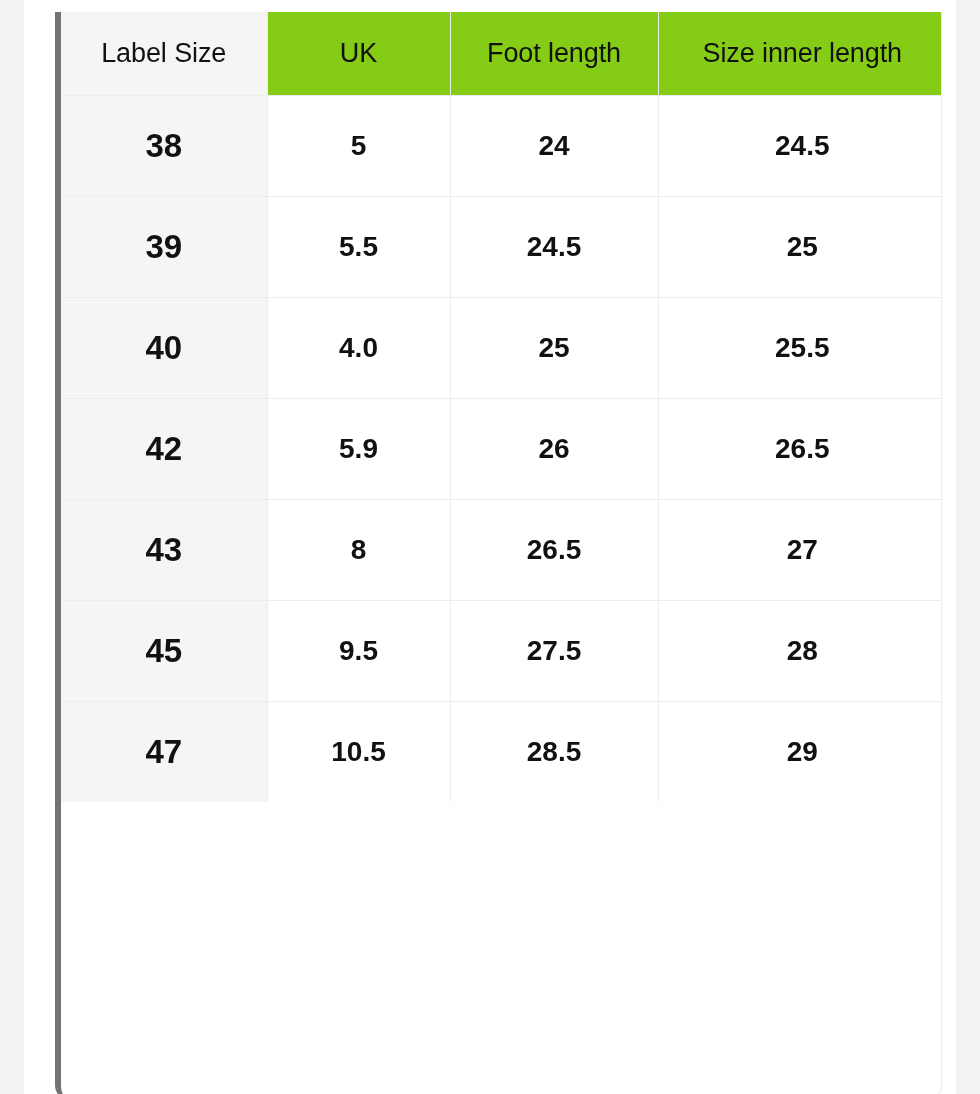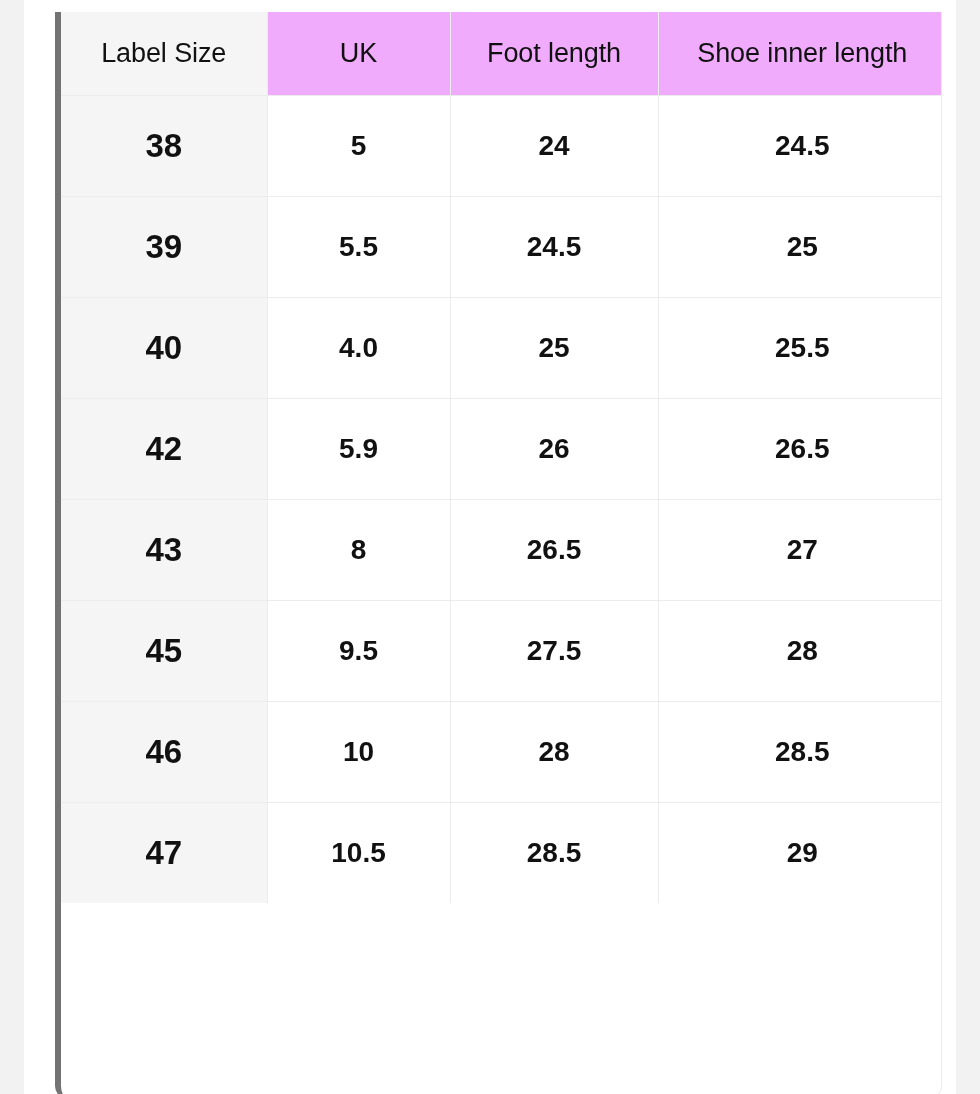--- a/index.html
+++ b/index.html
@@ -58,21 +58,21 @@
     table-layout: fixed;
   }
 
   table.size-table col.c1 { width: 206px; }
   table.size-table col.c2 { width: 183px; }
   table.size-table col.c3 { width: 208px; }
   table.size-table col.c4 { width: 288px; }
 
   thead th {
     height: 83px;
-    background: #f0abfc;
+    background: #84cc16;
     color: #111111;
     font-size: 27px;
     font-weight: 400;
     text-align: center;
     vertical-align: middle;
     border-right: 1px solid #ececec;
     border-bottom: 1px solid #ececec;
     padding: 0;
     letter-spacing: -0.1px;
   }
@@ -114,21 +114,21 @@
       <col class="c1">
         <col class="c2">
         <col class="c3">
         <col class="c4">
     </colgroup>
     <thead>
       <tr>
         <th class="label-col">Label Size</th>
         <th>UK</th>
         <th>Foot length</th>
-        <th>Shoe inner length</th>
+        <th>Size inner length</th>
       </tr>
     </thead>
     <tbody>
       <tr>
         <td class="label-col">38</td>
         <td>5</td>
         <td>24</td>
         <td>24.5</td>
       </tr>
       <tr>
@@ -155,26 +155,20 @@
         <td>26.5</td>
         <td>27</td>
       </tr>
       <tr>
         <td class="label-col">45</td>
         <td>9.5</td>
         <td>27.5</td>
         <td>28</td>
       </tr>
       <tr>
-        <td class="label-col">46</td>
-        <td>10</td>
-        <td>28</td>
-        <td>28.5</td>
-      </tr>
-      <tr>
         <td class="label-col">47</td>
         <td>10.5</td>
         <td>28.5</td>
         <td>29</td>
       </tr>
     </tbody>
   </table>
 </div>
 
 </body></html>

